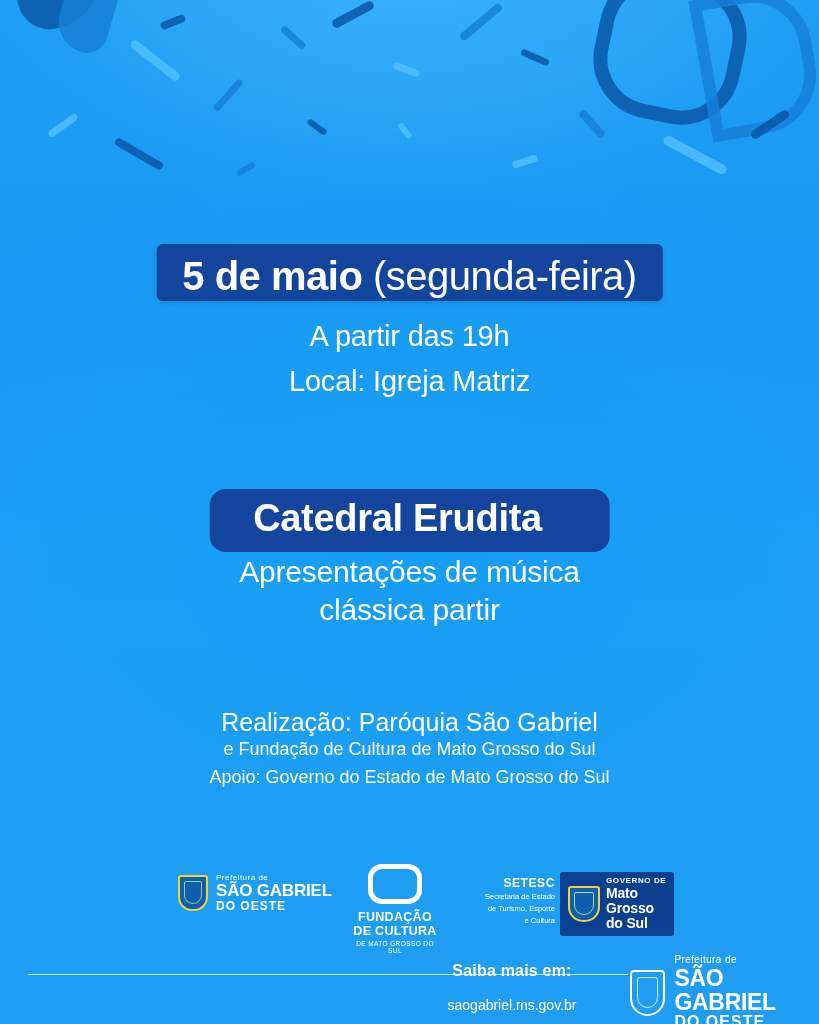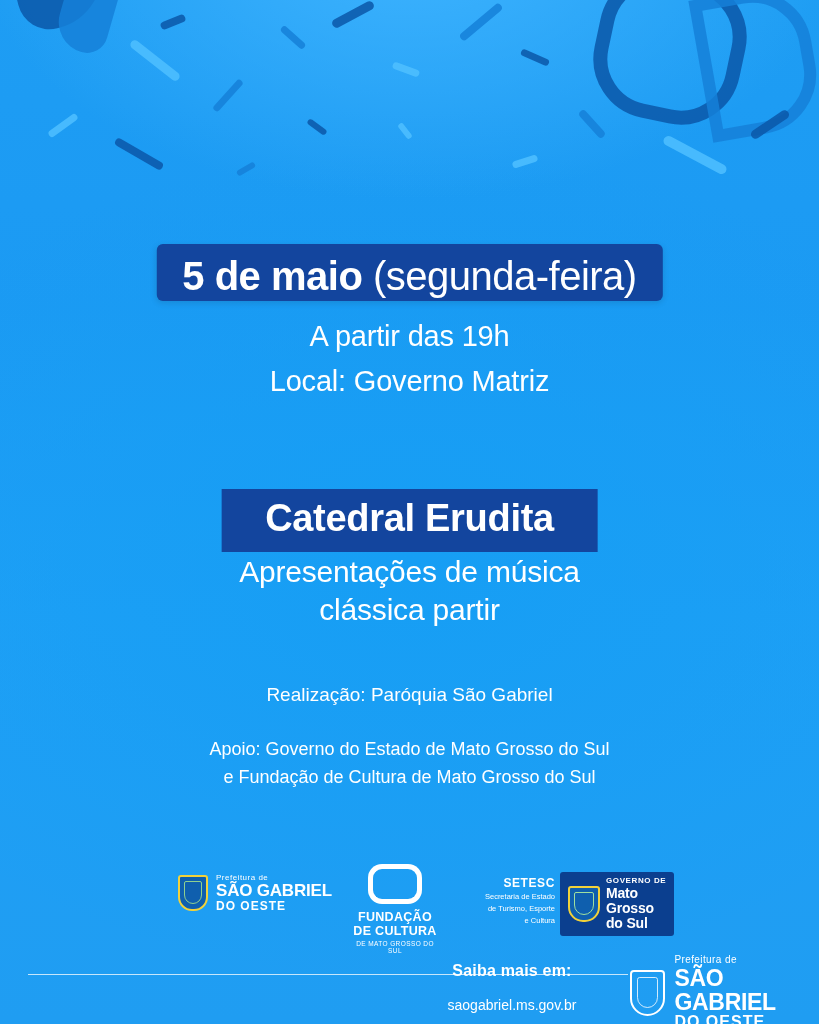--- a/index.html
+++ b/index.html
@@ -79,22 +79,22 @@
   }
   .time-line { top: 320px; }
   .place-line { top: 365px; }
 
   .title-banner {
     position: absolute;
     left: 50%;
     transform: translateX(-50%);
     top: 489px;
     background: #13459e;
-    border-radius: 0;
-    padding: 8px 44px 12px 44px;
+    border-radius: 16px;
+    padding: 8px 68px 12px 44px;
     white-space: nowrap;
   }
   .title-banner span {
     font-size: 38px;
     font-weight: bold;
     color: #ffffff;
     letter-spacing: -0.3px;
   }
 
   .subtitle {
@@ -104,24 +104,24 @@
     width: 819px;
     color: #ffffff;
     font-size: 30px;
     line-height: 38px;
     letter-spacing: -0.2px;
   }
 
   .realizacao {
     position: absolute;
     left: 0;
-    top: 684px;
-    width: 819px;
-    color: #ffffff;
-    font-size: 19px;
+    top: 708px;
+    width: 819px;
+    color: #ffffff;
+    font-size: 25px;
   }
   .apoio {
     position: absolute;
     left: 0;
     top: 735px;
     width: 819px;
     color: #ffffff;
     font-size: 18px;
     line-height: 28px;
   }
@@ -279,36 +279,36 @@
     <div class="rb dark" style="left:306px; top:124px; width:22px;  height:6px;  border-radius:4px; transform:rotate(36deg);"></div>
     <div class="rb mid" style="left:236px; top:166px; width:20px;  height:6px;  border-radius:4px; transform:rotate(-30deg);"></div>
     <div class="rb light" style="left:396px; top:128px; width:18px;  height:6px;  border-radius:4px; transform:rotate(52deg);"></div>
   </div>
 
   <div class="date-banner">
     <span class="b1">5 de maio</span><span class="b2"> (segunda-feira)</span>
   </div>
 
   <div class="time-line center">A partir das 19h</div>
-  <div class="place-line center">Local: Governo Matriz</div>
+  <div class="place-line center">Local: Igreja Matriz</div>
 
   <div class="title-banner">
     <span>Catedral Erudita</span>
   </div>
 
   <div class="subtitle center">
     <div>Apresentações de música</div>
     <div>clássica partir</div>
   </div>
 
   <div class="realizacao center">Realização: Paróquia São Gabriel</div>
 
   <div class="apoio center">
+    <div>e Fundação de Cultura de Mato Grosso do Sul</div>
     <div>Apoio: Governo do Estado de Mato Grosso do Sul</div>
-    <div>e Fundação de Cultura de Mato Grosso do Sul</div>
   </div>
 
   <div class="logos">
 
     <div class="logo logo-pref">
       <div class="crest"></div>
       <div class="pref-txt">
         <div class="t1">Prefeitura de</div>
         <div class="t2">SÃO GABRIEL</div>
         <div class="t3">DO OESTE</div>

